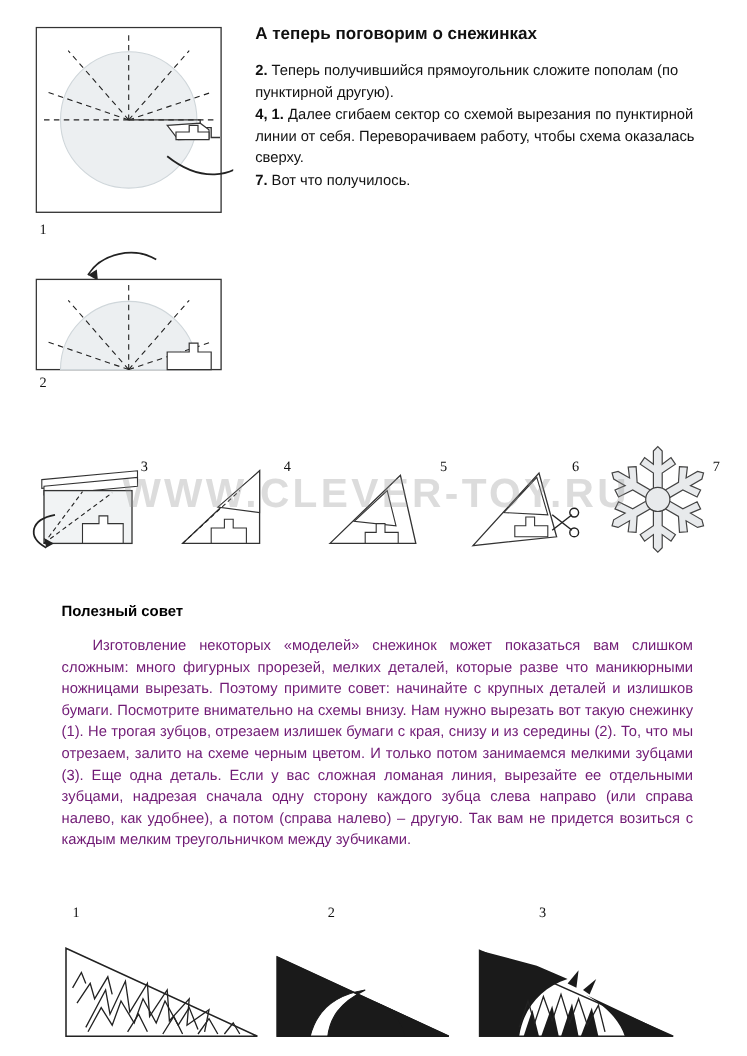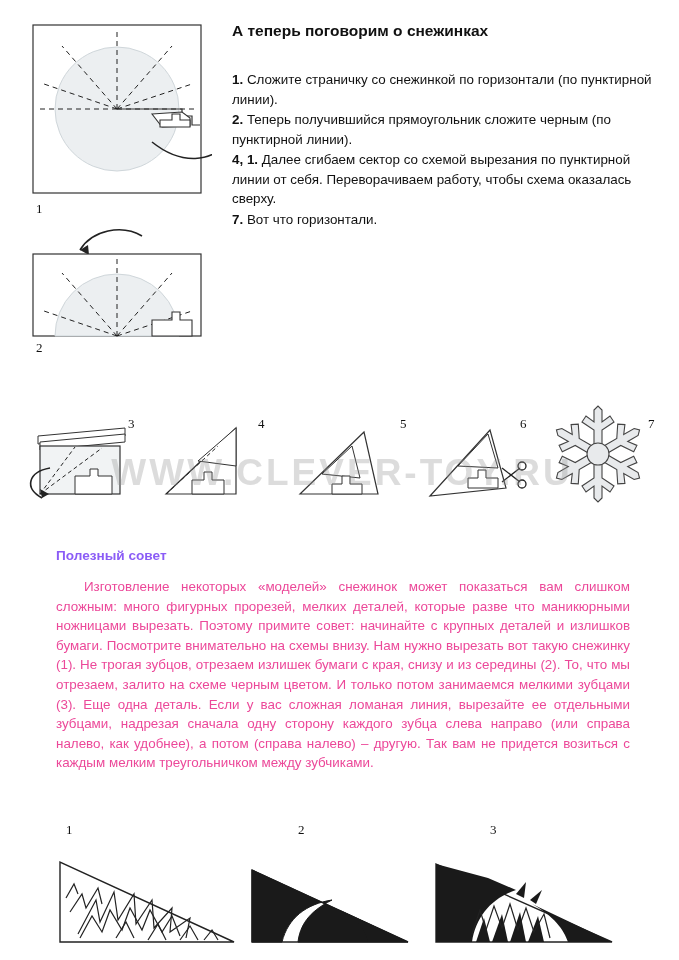--- a/index.html
+++ b/index.html
@@ -40,21 +40,21 @@
 
   .steps {
     position: absolute;
     left: 232px;
     top: 22px;
     width: 428px;
   }
   .steps h2 {
     font-size: 15.5px;
     font-weight: bold;
-    margin: 0 0 30px 0;
+    margin: 0 0 14px 0;
     color: #111;
     font-family: "Liberation Sans", sans-serif;
   }
   .step {
     font-size: 13.4px;
     line-height: 19.5px;
     margin-bottom: 1px;
     color: #111;
     font-family: "Liberation Sans", sans-serif;
   }
@@ -71,21 +71,21 @@
   .strip-num {
     position: absolute;
     font-size: 13px;
     font-family: "Liberation Serif", serif;
     color: #111;
   }
 
   .watermark {
     position: absolute;
     left: 12px;
-    top: 452px;
+    top: 428px;
     width: 660px;
     text-align: center;
     font-size: 37px;
     font-weight: bold;
     letter-spacing: 3px;
     color: rgba(150,150,150,0.33);
     font-family: "Liberation Sans", sans-serif;
     pointer-events: none;
     user-select: none;
   }
@@ -94,30 +94,30 @@
   .advice {
     position: absolute;
     left: 56px;
     top: 548px;
     width: 574px;
   }
   .advice h3 {
     font-size: 13.6px;
     font-weight: bold;
     margin: 0 0 14px 0;
-    color: #8b5cf6;
+    color: #000000;
     font-family: "Liberation Sans", sans-serif;
   }
   .advice p {
     margin: 0;
     font-size: 13.4px;
     line-height: 19.6px;
     text-align: justify;
     text-indent: 28px;
-    color: #ec4899;
+    color: #701a75;
     font-family: "Liberation Sans", sans-serif;
   }
 
   
   .bottom {
     position: absolute;
     left: 0;
     top: 822px;
     width: 679px;
     height: 130px;
@@ -172,24 +172,23 @@
           <line x1="85" y1="108" x2="12" y2="83"></line>
           <line x1="85" y1="108" x2="160" y2="83"></line>
         </g>
         <path d="M120 92 L140 92 L140 84 L148 84 L148 92 L160 92 L160 108 L120 108 Z" fill="#ffffff" stroke="#333" stroke-width="1.1"></path>
       </svg>
       <div class="fig-caption" style="margin-top:2px; margin-left:4px;">2</div>
     </div>
 
     <div class="steps">
       <h2>А теперь поговорим о снежинках</h2>
-      <div class="step"><b>1.</b><span> Сложите страничку со снежинкой по горизонтали (по пунктирной линии).</span></div>
-      <div class="step"><b>2.</b><span> Теперь получившийся прямоугольник сложите черным (по пунктирной линии).</span></div>
+      <div class="step"><b>2.</b><span> Теперь получившийся прямоугольник сложите пополам (по пунктирной другую).</span></div>
       <div class="step"><b>4, 1.</b><span> Далее сгибаем сектор со схемой вырезания по пунктирной линии от себя. Переворачиваем работу, чтобы схема оказалась сверху.</span></div>
-      <div class="step"><b>7.</b><span> Вот что горизонтали.</span></div>
+      <div class="step"><b>7.</b><span> Вот что получилось.</span></div>
     </div>
   </div>
 
   <div class="strip">
 
     <svg style="position:absolute; left:20px; top:8px;" width="120" height="100" viewBox="0 0 120 100">
       <path d="M18 30 L105 22 L105 30 L18 38 Z" fill="#ffffff" stroke="#333" stroke-width="1"></path>
       <path d="M20 36 L105 28 L105 36 L20 44 Z" fill="#ffffff" stroke="#333" stroke-width="1"></path>
       <rect x="20" y="40" width="80" height="48" fill="#f1f3f4" stroke="#333" stroke-width="1.2"></rect>
       <g stroke="#222" stroke-width="1" stroke-dasharray="4,3" fill="none">

